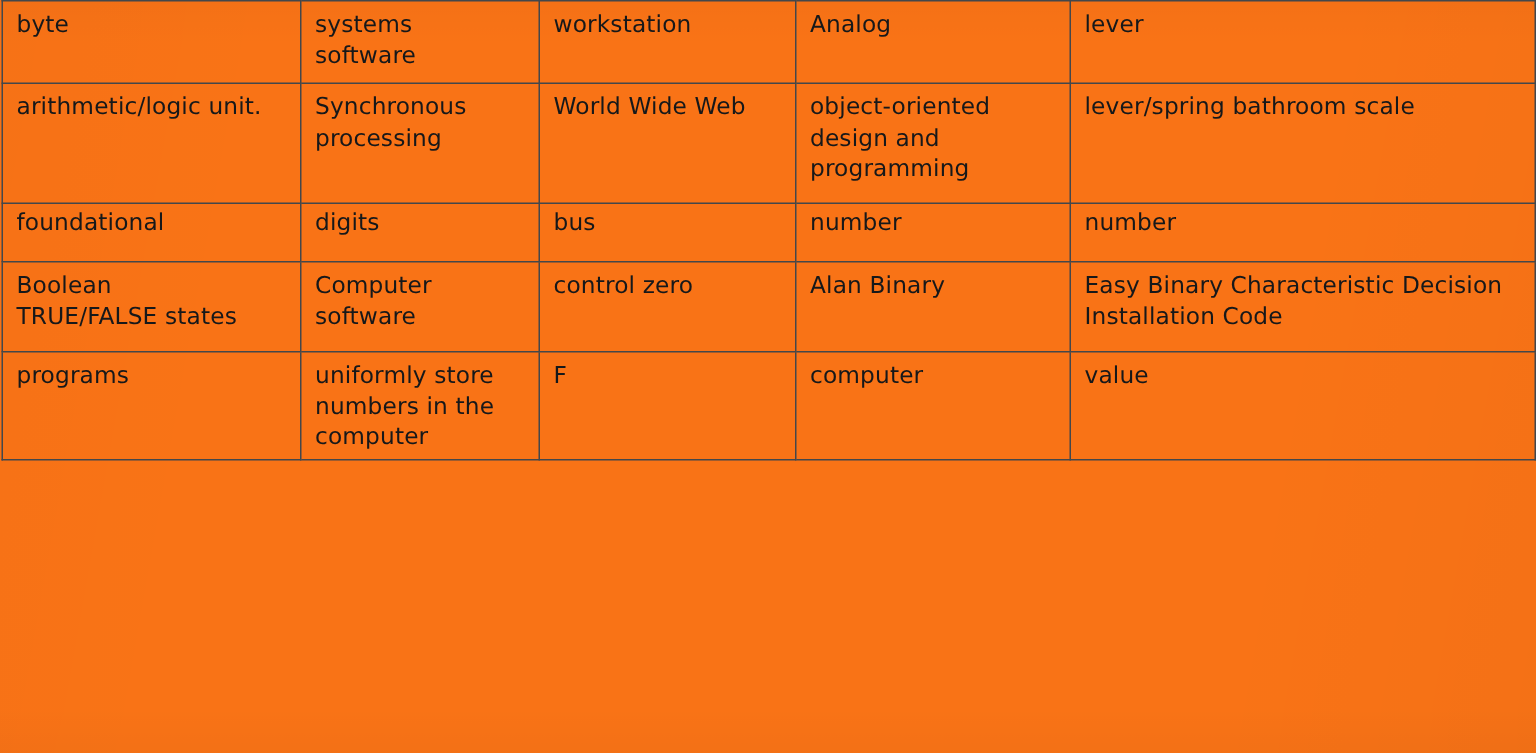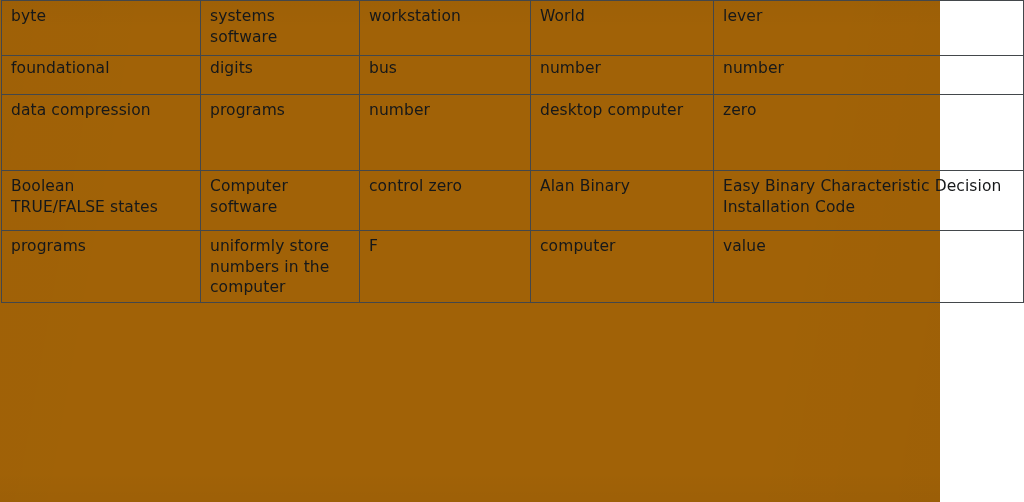--- a/index.html
+++ b/index.html
@@ -8,23 +8,23 @@
     background: #ffffff;
   }
   body {
     font-family: "DejaVu Sans", sans-serif;
     width: 1024px;
     height: 502px;
     overflow: hidden;
   }
   .page {
     position: relative;
-    width: 940px;
+    width: 1024px;
     height: 502px;
-    background: #a16207;
+    background: #f97316;
   }
   
   .page::after {
     content: "";
     position: absolute;
     inset: 0;
     pointer-events: none;
     background:
       linear-gradient(100deg, rgba(0,0,0,0.012) 0%, rgba(0,0,0,0) 18%, rgba(0,0,0,0) 80%, rgba(0,0,0,0.018) 100%),
       linear-gradient(180deg, rgba(0,0,0,0.02) 0%, rgba(0,0,0,0) 6%, rgba(0,0,0,0) 94%, rgba(0,0,0,0.025) 100%);
@@ -85,58 +85,61 @@
             <span class="cell-text">byte</span>
           </td>
         <td>
             <span class="cell-text">systems
 software</span>
           </td>
         <td>
             <span class="cell-text">workstation</span>
           </td>
         <td>
-            <span class="cell-text">World</span>
+            <span class="cell-text">Analog</span>
           </td>
         <td>
             <span class="cell-text">lever</span>
+          </td>
+      </tr>
+      <tr class="r1">
+        <td>
+            <span class="cell-text">arithmetic/logic unit.</span>
+          </td>
+        <td>
+            <span class="cell-text">Synchronous
+processing</span>
+          </td>
+        <td>
+            <span class="cell-text">World Wide Web</span>
+          </td>
+        <td>
+            <span class="cell-text">object-oriented
+design and
+programming</span>
+          </td>
+        <td>
+            <span class="cell-text">lever/spring bathroom scale</span>
           </td>
       </tr>
       <tr class="r2">
         <td>
             <span class="cell-text">foundational</span>
           </td>
         <td>
             <span class="cell-text">digits</span>
           </td>
         <td>
             <span class="cell-text">bus</span>
           </td>
         <td>
             <span class="cell-text">number</span>
           </td>
         <td>
             <span class="cell-text">number</span>
-          </td>
-      </tr>
-      <tr class="r5">
-        <td>
-            <span class="cell-text">data compression</span>
-          </td>
-        <td>
-            <span class="cell-text">programs</span>
-          </td>
-        <td>
-            <span class="cell-text">number</span>
-          </td>
-        <td>
-            <span class="cell-text">desktop computer</span>
-          </td>
-        <td>
-            <span class="cell-text">zero</span>
           </td>
       </tr>
       <tr class="r6">
         <td class="indent">
             <span class="cell-text">Boolean
 TRUE/FALSE states</span>
           </td>
         <td>
             <span class="cell-text">Computer
 software</span>

